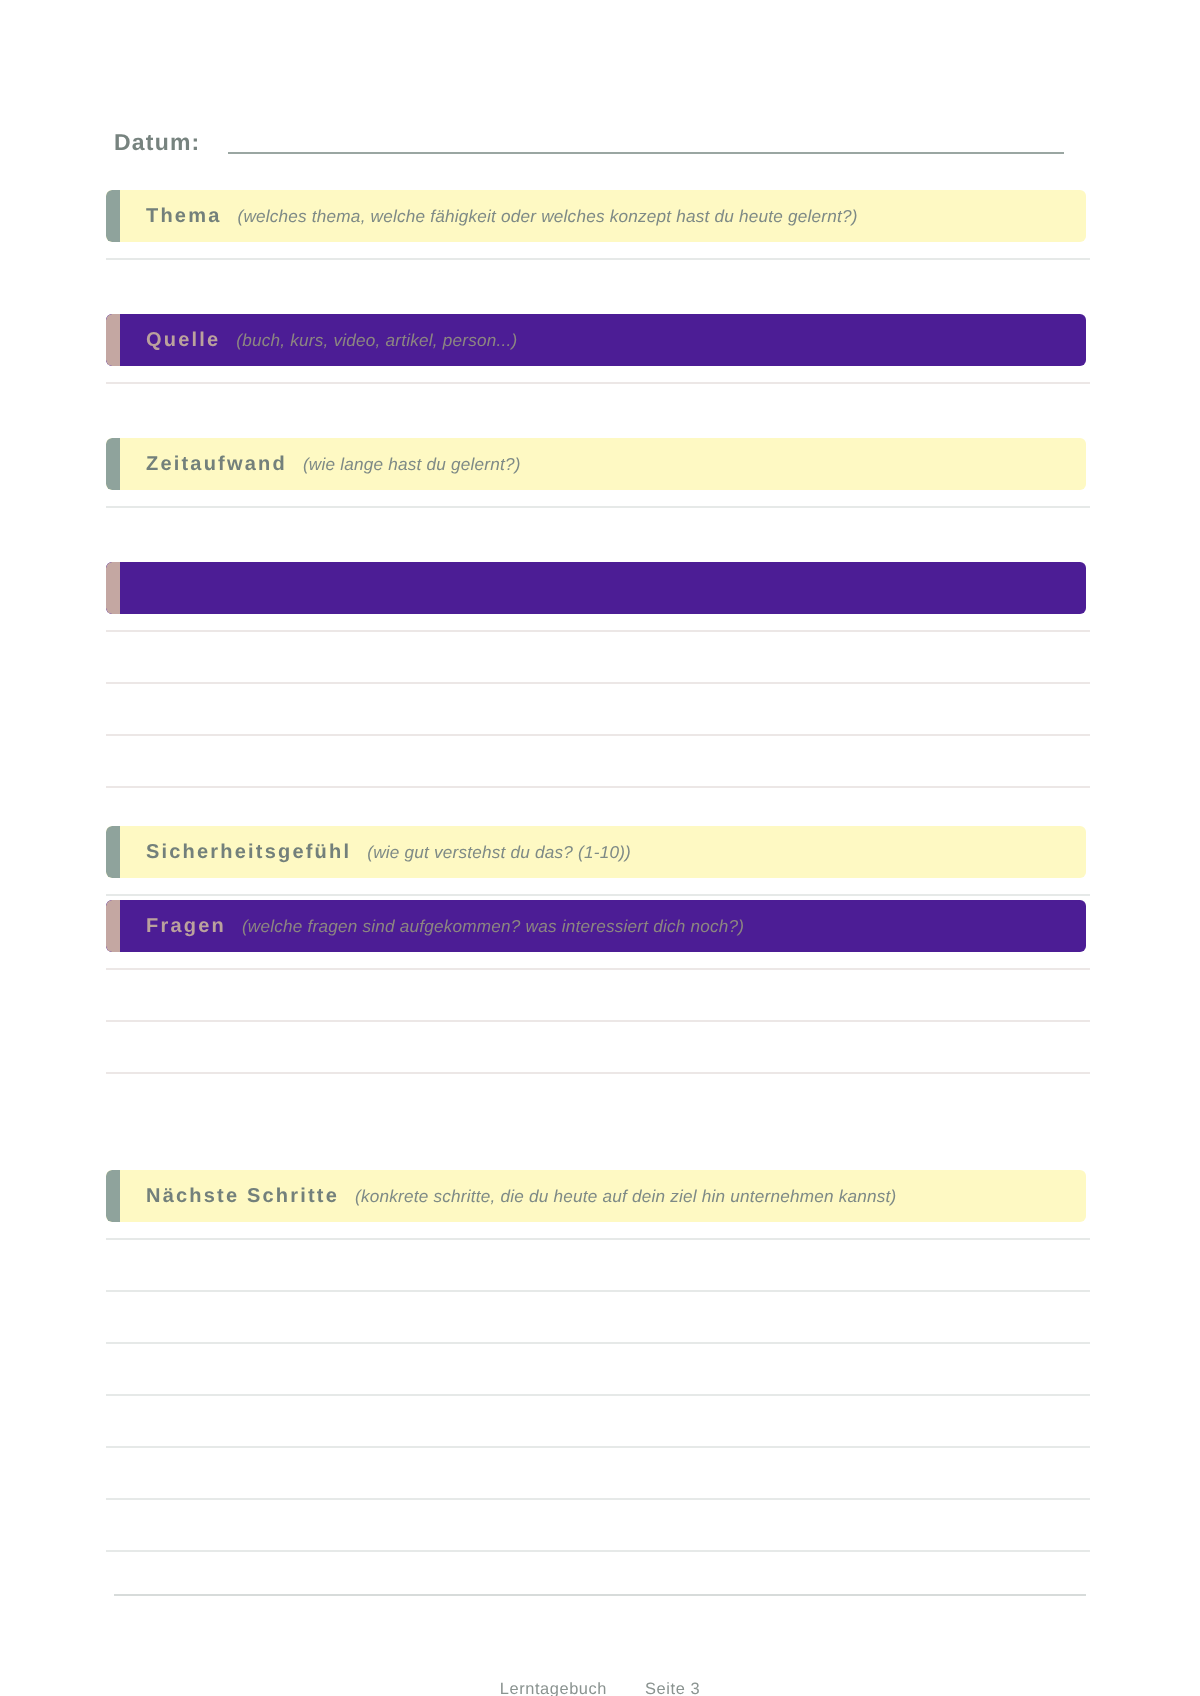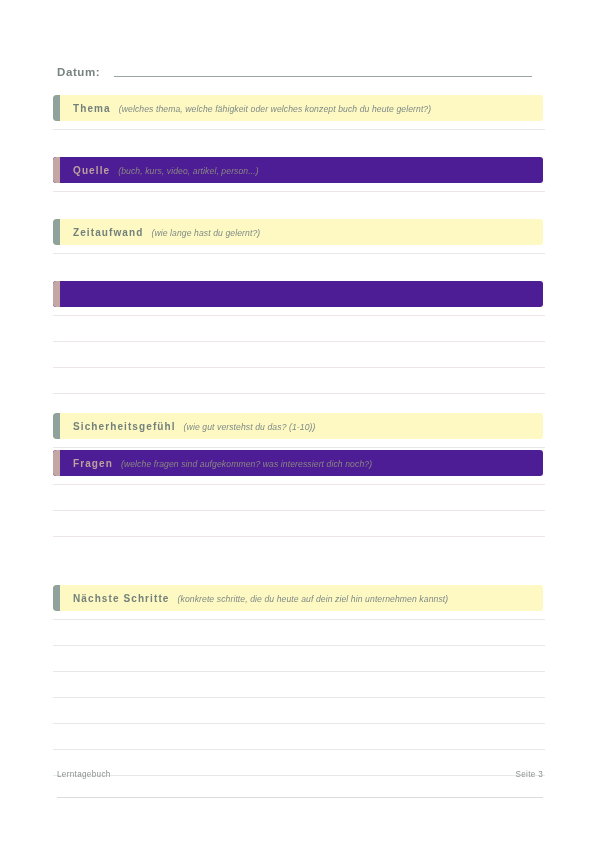--- a/index.html
+++ b/index.html
@@ -118,24 +118,24 @@
     position: absolute;
     left: 57px;
     top: 797px;
     width: 486px;
     height: 1px;
     background: #d7dbda;
   }
   .footer {
     position: absolute;
     left: 57px;
-    top: 770px;
+    top: 840px;
     width: 486px;
     display: flex;
-    justify-content: space-between;
+    justify-content: center;
     font-size: 8.2px;
     color: #8a9390;
     letter-spacing: 0.3px;
     gap: 19px;
   }
 </style>
 </head>
 <body>
 
 <div class="page">
@@ -144,21 +144,21 @@
     <span class="date-label">Datum:</span>
     <span class="date-line"></span>
   </div>
 
   <div id="sections-host">
       <div class="section theme-green" style="top: 95px;">
         <div class="bar">
           <div class="bar-accent"></div>
           <div class="bar-text">
             <span class="bar-label">Thema</span>
-            <span class="bar-hint">(welches thema, welche fähigkeit oder welches konzept buch du heute gelernt?)</span>
+            <span class="bar-hint">(welches thema, welche fähigkeit oder welches konzept hast du heute gelernt?)</span>
           </div>
         </div>
         <div class="lines">
           <div class="rule" style="top: 8px;"></div>
         </div>
       </div>
       <div class="section theme-pink" style="top: 157px;">
         <div class="bar">
           <div class="bar-accent"></div>
           <div class="bar-text">

